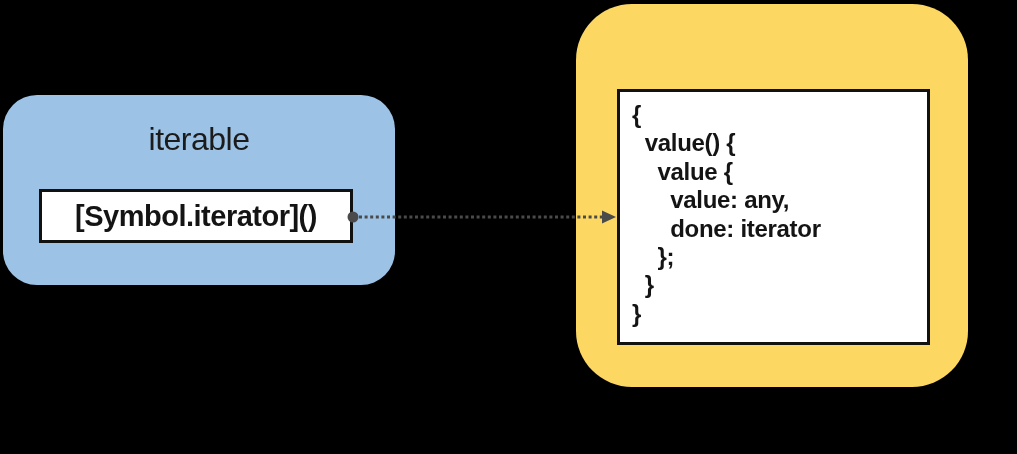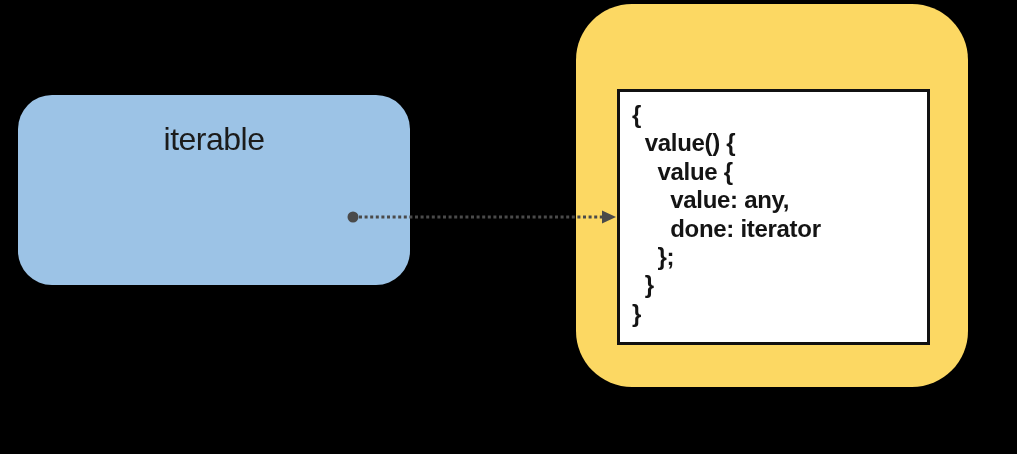--- a/index.html
+++ b/index.html
@@ -13,21 +13,21 @@
     height: 454px;
     background: #000000;
     overflow: hidden;
     font-family: "Liberation Sans", sans-serif;
   }
   .group-box {
     position: absolute;
     box-sizing: border-box;
   }
   .iterable-box {
-    left: 18px;
+    left: 3px;
     top: 95px;
     width: 392px;
     height: 190px;
     border-radius: 34px;
   }
   .iterator-box {
     left: 576px;
     top: 4px;
     width: 392px;
     height: 383px;
@@ -93,20 +93,23 @@
     overflow: visible;
   }
 </style>
 </head>
 <body>
 
 <div class="canvas">
 
   <div class="group-box iterable-box" style="background-color: rgb(156, 195, 230);">
     <div class="box-title">iterable</div>
+    <div class="method-box">
+      <span class="method-label">[Symbol.iterator]()</span>
+    </div>
   </div>
 
   <div class="group-box iterator-box" style="background-color: rgb(252, 216, 99);">
     <div class="code-box">
         <div class="code-line">{</div>
         <div class="code-line">  value() {</div>
         <div class="code-line">    value {</div>
         <div class="code-line">      value: any,</div>
         <div class="code-line">      done: iterator</div>
         <div class="code-line">    };</div>

